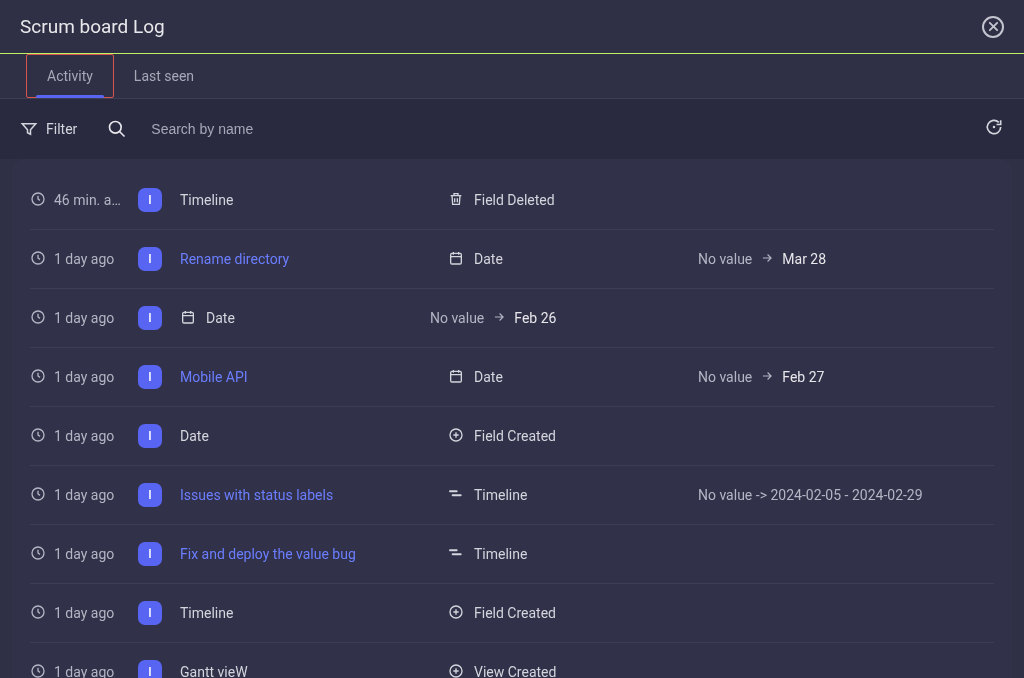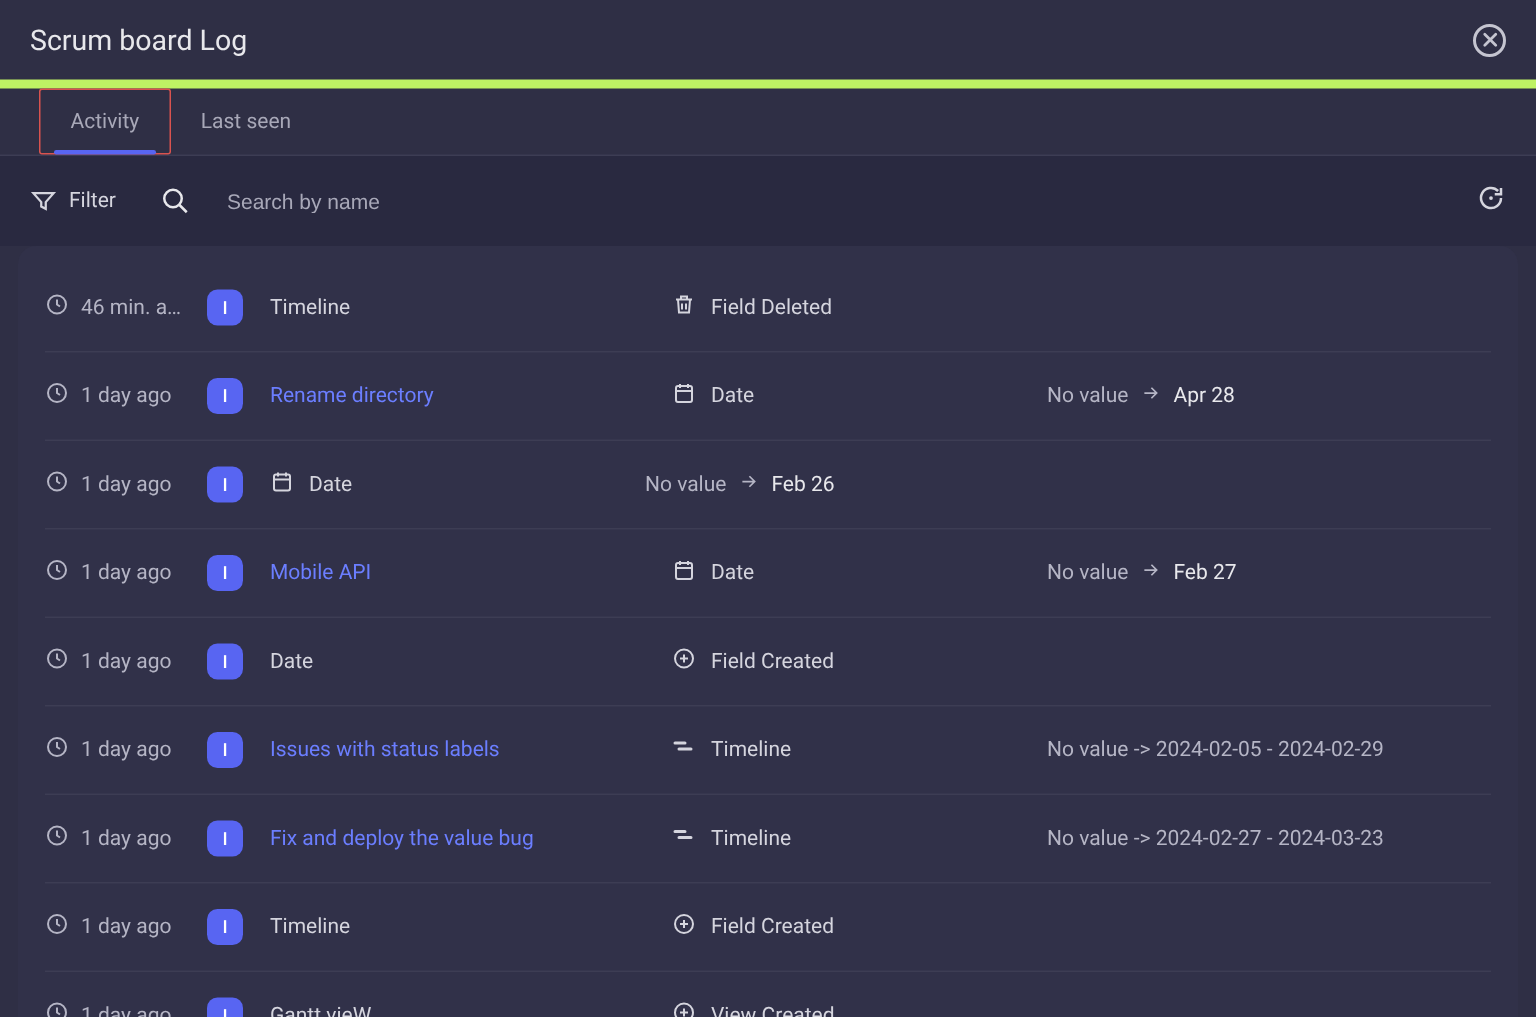--- a/index.html
+++ b/index.html
@@ -13,21 +13,21 @@
       color: #e8e8ec;
       width: 1024px;
       height: 678px;
       overflow: hidden;
     }
     .header {
       display: flex;
       justify-content: space-between;
       align-items: center;
       padding: 15px 20px;
-      border-bottom: 6px solid #bef264;
+      border-bottom: 1px solid #bef264;
     }
     .title {
       font-size: 19px;
       font-weight: 400;
       color: #e8e8ec;
     }
     .close-btn {
       width: 22px;
       height: 22px;
       border: 2px solid #c5c5d0;
@@ -260,21 +260,21 @@
             <rect x="4" y="5" width="16" height="16" rx="2"></rect>
             <path d="M4 10 h16 M8 3 v4 M16 3 v4"></path>
           </svg></span>
         <span>Date</span>
       </div>
       <div class="change-col">
         <span>No value</span>
         <span><svg class="icon" style="width:14px;height:14px" viewBox="0 0 24 24">
             <path d="M5 12 h14 M13 6 l6 6 l-6 6"></path>
           </svg></span>
-        <span class="change-new">Apr 28</span>
+        <span class="change-new">Mar 28</span>
       </div>
     </div>
     <div class="log-row">
       <div class="time-col">
         <span><svg class="icon" viewBox="0 0 24 24">
             <circle cx="12" cy="12" r="9"></circle>
             <path d="M12 7 v5 l3 2"></path>
           </svg></span>
         <span>1 day ago</span>
       </div>
@@ -367,23 +367,20 @@
         <span>1 day ago</span>
       </div>
       <div class="avatar">I</div>
       <div class="item-col link">Fix and deploy the value bug</div>
       <div class="field-col">
         <span><svg class="icon" viewBox="0 0 24 24">
             <path d="M3 8 h10 M7 14 h12 M3 8 v0 M7 14 v0" stroke-linecap="round" stroke-width="3"></path>
           </svg></span>
         <span>Timeline</span>
       </div>
-      <div class="change-col">
-        <span>No value -&gt; 2024-02-27 - 2024-03-23</span>
-      </div>
     </div>
     <div class="log-row">
       <div class="time-col">
         <span><svg class="icon" viewBox="0 0 24 24">
             <circle cx="12" cy="12" r="9"></circle>
             <path d="M12 7 v5 l3 2"></path>
           </svg></span>
         <span>1 day ago</span>
       </div>
       <div class="avatar">I</div>

